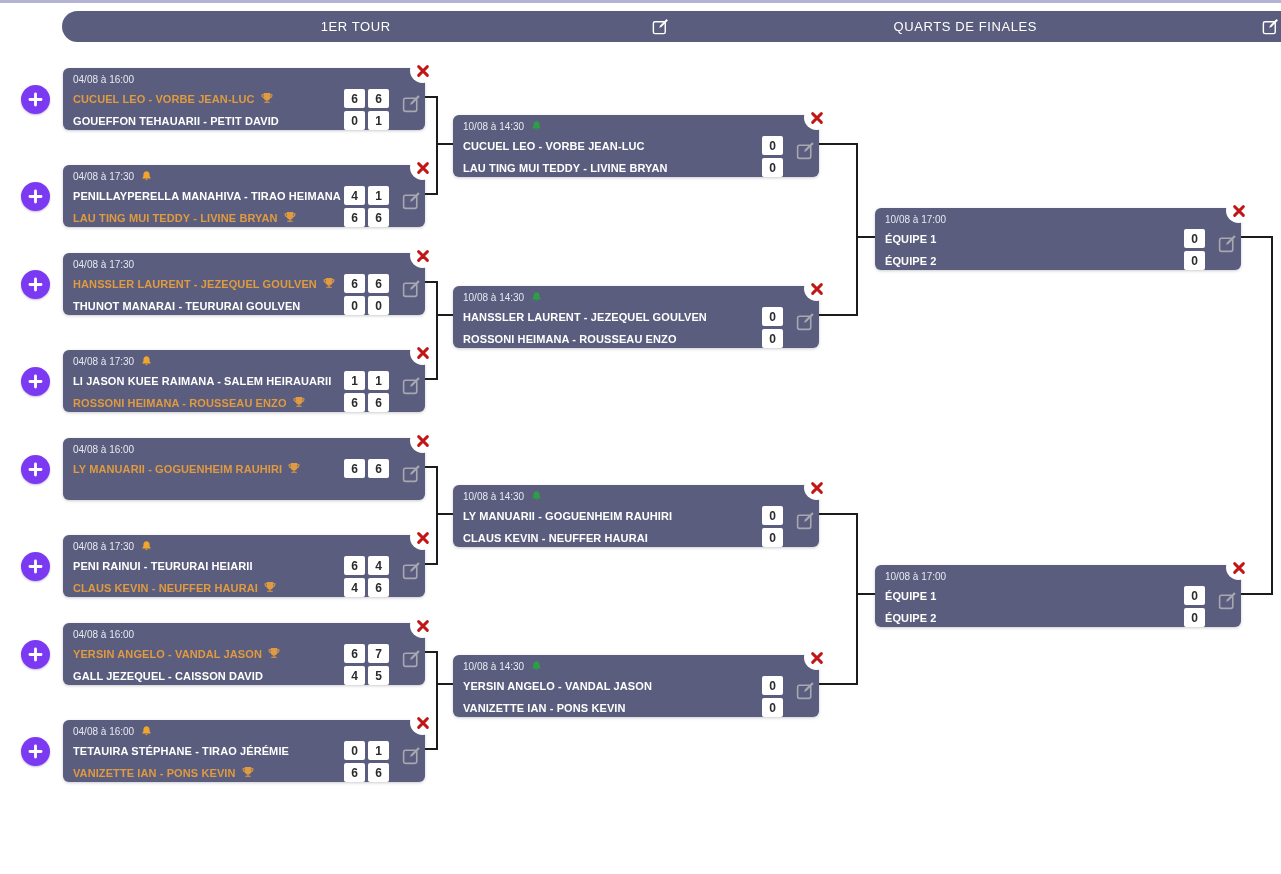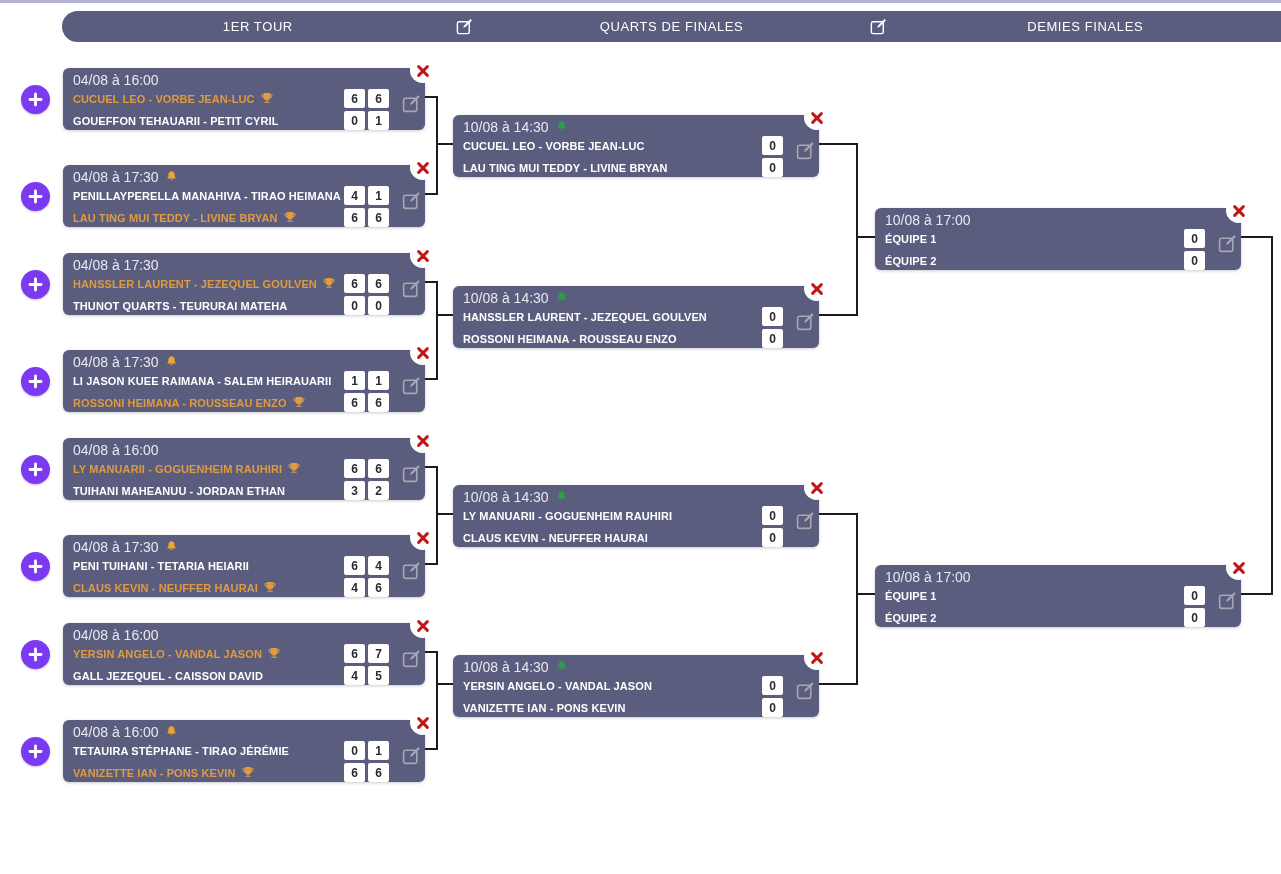--- a/index.html
+++ b/index.html
@@ -17,21 +17,21 @@
   .header-edit svg{width:19px;height:19px;}
 
   .bk-h,.bk-v{position:absolute;background:#1c1c1c;z-index:1;}
   .bk-h{height:2px;}
   .bk-v{width:2px;}
 
   .match-card{
     position:absolute;background:#5a5d7d;border-radius:6px;color:#fff;z-index:2;
     box-shadow:0 1px 3px rgba(50,50,70,.25);
   }
-  .card-date-row{display:flex;align-items:center;height:11px;padding:6px 10px 0 10px;font-size:14px;color:#e9e9f2;}
+  .card-date-row{display:flex;align-items:center;height:11px;padding:6px 10px 0 10px;font-size:10px;color:#e9e9f2;}
   .bell{width:13px;height:13px;margin-left:6px;flex:none;}
   .bell-orange{color:#f0a52d;}
   .bell-green{color:#2d9e47;}
   .team-row{display:flex;align-items:center;height:19px;padding:0 10px;margin-top:3px;}
   .team-row:nth-of-type(2){margin-top:4px;}
   .team-name{font-size:11px;font-weight:700;letter-spacing:.1px;color:#ffffff;white-space:nowrap;overflow:hidden;}
   .team-name.winner{color:#e09a40;}
   .trophy{width:14px;height:13px;margin-left:5px;color:#e09a40;flex:none;}
   .scores{display:flex;gap:3px;margin-left:auto;margin-right:26px;flex:none;}
   .score-box{
@@ -68,21 +68,20 @@
         <path d="M19.6 2.6l1.8 1.8-8.3 8.3-2.7 1 .9-2.8z" fill="currentColor"></path>
       </svg>
     </button>
     <div class="round-title">QUARTS DE FINALES</div>
     <button class="header-edit">
       <svg viewBox="0 0 24 24" fill="none">
         <rect x="3" y="6" width="15" height="15" rx="2.2" stroke="currentColor" stroke-width="1.8"></rect>
         <path d="M19.6 2.6l1.8 1.8-8.3 8.3-2.7 1 .9-2.8z" fill="currentColor"></path>
       </svg>
     </button>
-    <div class="round-title">DEMIES FINALES</div>
   </div>
 <div class="match-card" style="left: 63px; top: 68px; width: 362px; height: 62px;">
     <button class="x-btn">
       <svg viewBox="0 0 16 16">
         <path d="M3 3l10 10M13 3L3 13" stroke="currentColor" stroke-width="3.3" stroke-linecap="round" fill="none"></path>
       </svg>
     </button>
     <div class="card-date-row">
       <span>04/08 à 16:00</span>
 
@@ -91,21 +90,21 @@
       <span class="team-name winner">CUCUEL LEO - VORBE JEAN-LUC</span>
       <svg class="trophy" viewBox="0 0 24 24">
         <path fill="currentColor" d="M6 2h12v2h4v2.5C22 9 20.4 11 18 11.4c-.8 2.2-2.7 3.8-5 4.1V18h4v2H7v-2h4v-2.5c-2.3-.3-4.2-1.9-5-4.1C3.6 11 2 9 2 6.5V4h4V2zM4 6v.5C4 7.9 4.8 9 6 9.4V6H4zm16 0h-2v3.4c1.2-.4 2-1.5 2-2.9V6z"></path>
       </svg>
       <span class="scores">
           <span class="score-box">6</span>
           <span class="score-box">6</span>
         </span>
     </div>
     <div class="team-row">
-      <span class="team-name">GOUEFFON TEHAUARII - PETIT CYRIL</span>
+      <span class="team-name">GOUEFFON TEHAUARII - PETIT DAVID</span>
 
       <span class="scores">
           <span class="score-box">0</span>
           <span class="score-box">1</span>
         </span>
     </div>
     <button class="edit-btn">
       <svg viewBox="0 0 24 24" fill="none">
         <rect x="3" y="6" width="15" height="15" rx="2.2" stroke="currentColor" stroke-width="1.8"></rect>
         <path d="M19.6 2.6l1.8 1.8-8.3 8.3-2.7 1 .9-2.8z" fill="currentColor"></path>
@@ -173,21 +172,21 @@
       <span class="team-name winner">HANSSLER LAURENT - JEZEQUEL GOULVEN</span>
       <svg class="trophy" viewBox="0 0 24 24">
         <path fill="currentColor" d="M6 2h12v2h4v2.5C22 9 20.4 11 18 11.4c-.8 2.2-2.7 3.8-5 4.1V18h4v2H7v-2h4v-2.5c-2.3-.3-4.2-1.9-5-4.1C3.6 11 2 9 2 6.5V4h4V2zM4 6v.5C4 7.9 4.8 9 6 9.4V6H4zm16 0h-2v3.4c1.2-.4 2-1.5 2-2.9V6z"></path>
       </svg>
       <span class="scores">
           <span class="score-box">6</span>
           <span class="score-box">6</span>
         </span>
     </div>
     <div class="team-row">
-      <span class="team-name">THUNOT QUARTS - TEURURAI MATEHA</span>
+      <span class="team-name">THUNOT MANARAI - TEURURAI GOULVEN</span>
 
       <span class="scores">
           <span class="score-box">0</span>
           <span class="score-box">0</span>
         </span>
     </div>
     <button class="edit-btn">
       <svg viewBox="0 0 24 24" fill="none">
         <rect x="3" y="6" width="15" height="15" rx="2.2" stroke="currentColor" stroke-width="1.8"></rect>
         <path d="M19.6 2.6l1.8 1.8-8.3 8.3-2.7 1 .9-2.8z" fill="currentColor"></path>
@@ -254,28 +253,20 @@
     <div class="team-row">
       <span class="team-name winner">LY MANUARII - GOGUENHEIM RAUHIRI</span>
       <svg class="trophy" viewBox="0 0 24 24">
         <path fill="currentColor" d="M6 2h12v2h4v2.5C22 9 20.4 11 18 11.4c-.8 2.2-2.7 3.8-5 4.1V18h4v2H7v-2h4v-2.5c-2.3-.3-4.2-1.9-5-4.1C3.6 11 2 9 2 6.5V4h4V2zM4 6v.5C4 7.9 4.8 9 6 9.4V6H4zm16 0h-2v3.4c1.2-.4 2-1.5 2-2.9V6z"></path>
       </svg>
       <span class="scores">
           <span class="score-box">6</span>
           <span class="score-box">6</span>
         </span>
     </div>
-    <div class="team-row">
-      <span class="team-name">TUIHANI MAHEANUU - JORDAN ETHAN</span>
-
-      <span class="scores">
-          <span class="score-box">3</span>
-          <span class="score-box">2</span>
-        </span>
-    </div>
     <button class="edit-btn">
       <svg viewBox="0 0 24 24" fill="none">
         <rect x="3" y="6" width="15" height="15" rx="2.2" stroke="currentColor" stroke-width="1.8"></rect>
         <path d="M19.6 2.6l1.8 1.8-8.3 8.3-2.7 1 .9-2.8z" fill="currentColor"></path>
       </svg>
     </button>
   </div>
     <button class="plus-btn" style="left: 21px; top: 454.5px;">
       <svg viewBox="0 0 24 24">
         <path d="M12 5v14M5 12h14" stroke="#ffffff" stroke-width="3.6" stroke-linecap="round" fill="none"></path>
@@ -287,21 +278,21 @@
         <path d="M3 3l10 10M13 3L3 13" stroke="currentColor" stroke-width="3.3" stroke-linecap="round" fill="none"></path>
       </svg>
     </button>
     <div class="card-date-row">
       <span>04/08 à 17:30</span>
       <svg class="bell bell-orange" viewBox="0 0 24 24">
         <path fill="currentColor" d="M12 2.4c-3.2 0-5.7 2.5-5.7 5.7v3.6l-1.9 3c-.3.5.1 1.1.7 1.1h13.8c.6 0 1-.6.7-1.1l-1.9-3V8.1c0-3.2-2.5-5.7-5.7-5.7zM9.9 17a2.1 2.1 0 0 0 4.2 0H9.9z"></path>
       </svg>
     </div>
     <div class="team-row">
-      <span class="team-name">PENI TUIHANI - TETARIA HEIARII</span>
+      <span class="team-name">PENI RAINUI - TEURURAI HEIARII</span>
 
       <span class="scores">
           <span class="score-box">6</span>
           <span class="score-box">4</span>
         </span>
     </div>
     <div class="team-row">
       <span class="team-name winner">CLAUS KEVIN - NEUFFER HAURAI</span>
       <svg class="trophy" viewBox="0 0 24 24">
         <path fill="currentColor" d="M6 2h12v2h4v2.5C22 9 20.4 11 18 11.4c-.8 2.2-2.7 3.8-5 4.1V18h4v2H7v-2h4v-2.5c-2.3-.3-4.2-1.9-5-4.1C3.6 11 2 9 2 6.5V4h4V2zM4 6v.5C4 7.9 4.8 9 6 9.4V6H4zm16 0h-2v3.4c1.2-.4 2-1.5 2-2.9V6z"></path>

